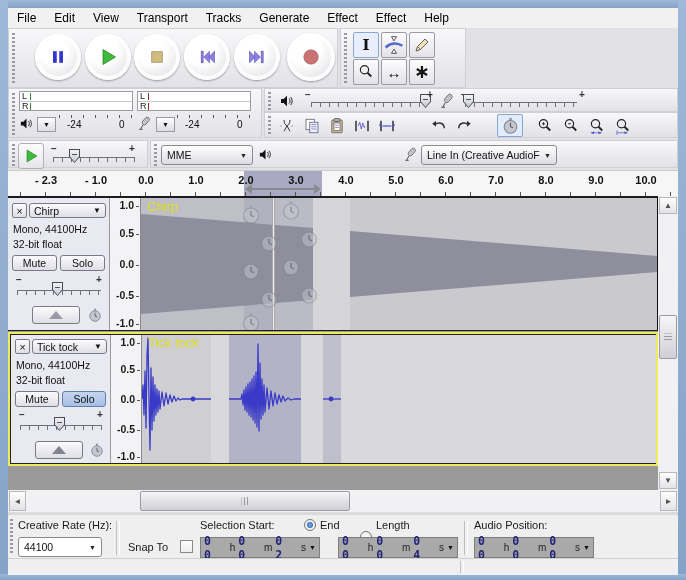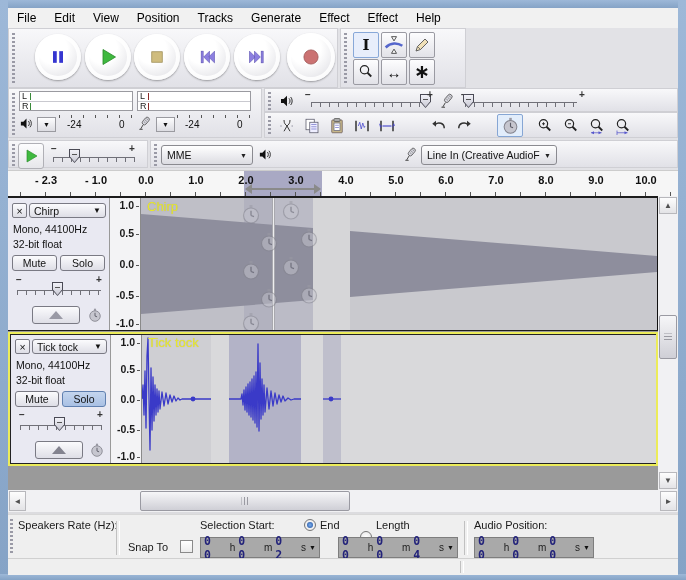--- a/index.html
+++ b/index.html
@@ -102,21 +102,21 @@
 
 <div class="abs edge" style="left:0;top:0;width:686px;height:8px"></div>
 <div class="abs edge" style="left:0;top:0;width:8px;height:580px"></div>
 <div class="abs edge" style="left:678px;top:0;width:8px;height:580px"></div>
 <div class="abs edge" style="left:0;top:574px;width:686px;height:6px"></div>
 
 <div class="abs menubar">
   <div class="mi">File</div>
   <div class="mi">Edit</div>
   <div class="mi">View</div>
-  <div class="mi">Position</div>
+  <div class="mi">Transport</div>
   <div class="mi">Tracks</div>
   <div class="mi">Generate</div>
   <div class="mi">Effect</div>
   <div class="mi">Effect</div>
   <div class="mi">Help</div>
 </div>
 
 <div class="abs dock">
 
   <div class="abs tb" style="left:0;top:0;width:330px;height:60px">
@@ -525,21 +525,25 @@
 
 <div class="abs sb" style="left:8px;top:490px;width:670px;height:22px">
   <div class="abs sbarrow" style="left:1px;top:1px;width:17px;height:20px">◄</div>
   <div class="abs sbthumb h" style="left:132px;top:1px;width:210px;height:20px"></div>
   <div class="abs sbarrow" style="left:652px;top:1px;width:17px;height:20px">►</div>
 </div>
 <div class="abs" style="left:8px;top:512px;width:670px;height:2px;background:#dcdcdf"></div>
 
 <div class="abs status">
   <div class="abs grip" style="left:2px;top:4px;height:36px"></div>
-  <div class="abs slab" style="left:10px;top:4px">Speakers Rate (Hz):</div>
+  <div class="abs slab" style="left:10px;top:4px">Creative Rate (Hz):</div>
+  <div class="abs combo" style="left:10px;top:22px;width:84px;height:20px;background:#fff">
+    <span>44100</span>
+    <span class="arr">▼</span>
+    </div>
   <div class="abs vdiv" style="left:108px;top:6px;height:34px"></div>
   <div class="abs slab" style="left:120px;top:26px">Snap To</div>
   <div class="abs checkbox" style="left:172px;top:25px"></div>
   <div class="abs slab" style="left:192px;top:4px">Selection Start:</div>
   <div class="abs tf" style="left:192px;top:22px;width:120px;height:21px">
     <span class="tfd">0 0</span>
       <span class="tfu">h</span>
     <span class="tfd">0 0</span>
       <span class="tfu">m</span>
     <span class="tfd">0 2</span>

